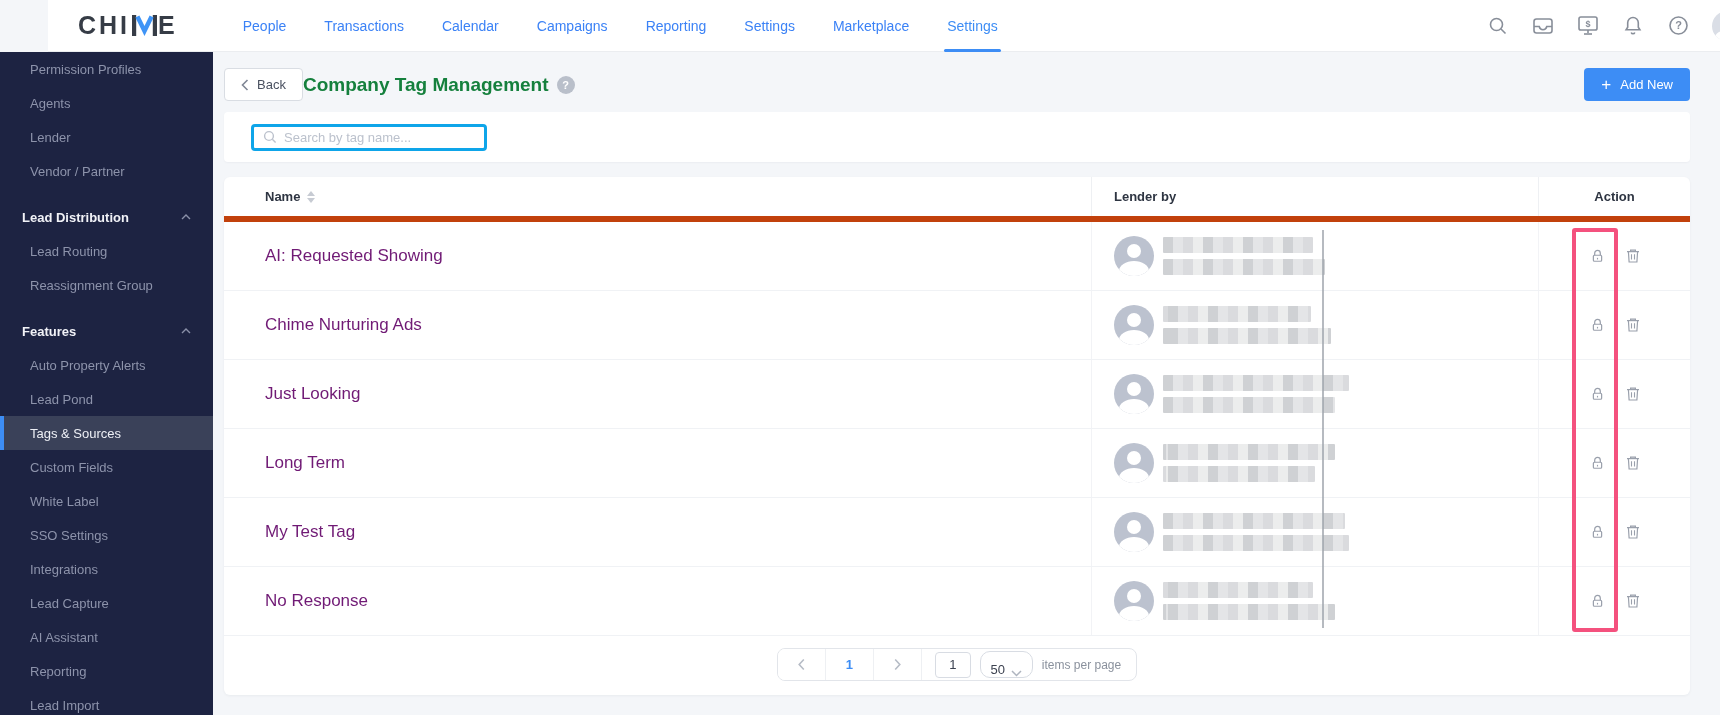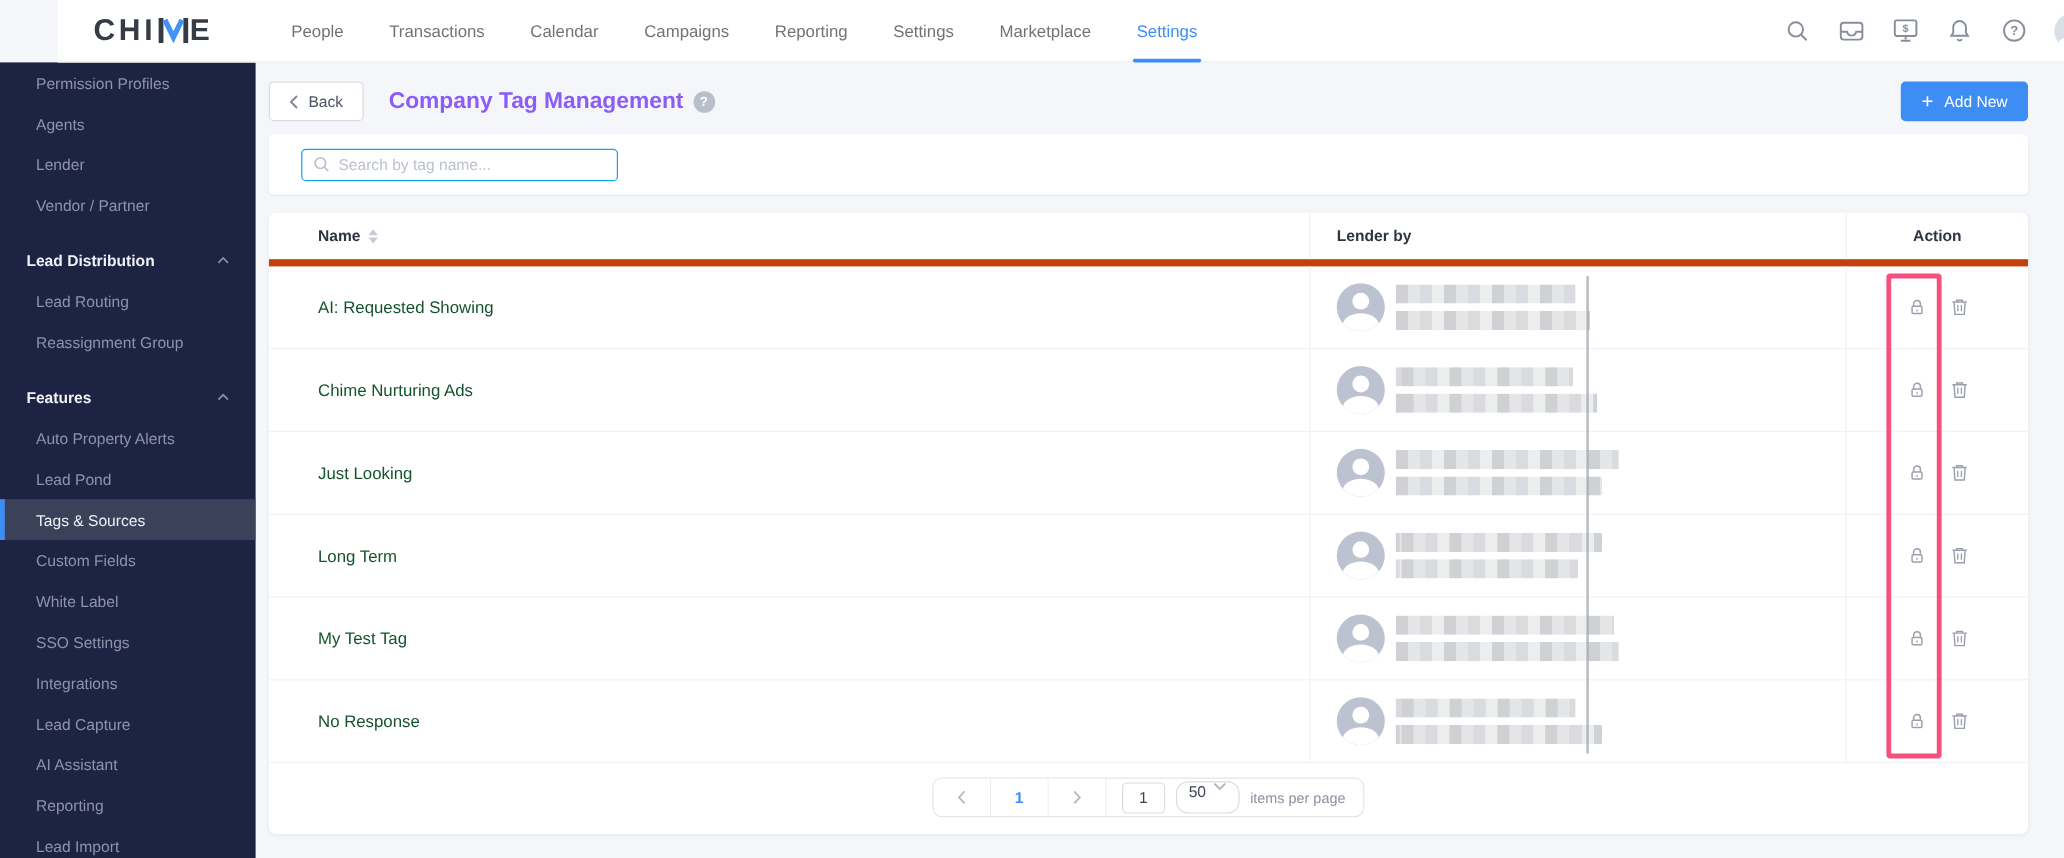--- a/index.html
+++ b/index.html
@@ -7,21 +7,21 @@
   body { font-family:"Liberation Sans", sans-serif; background:#f4f6f9; color:#3c4250; position:relative; }
 
   
   .navbar { position:absolute; top:0; left:0; width:1720px; height:52px; background:#fff;
             border-bottom:1px solid #ebedf0; display:flex; align-items:center; z-index:30;margin-left:48px; }
   .logo { display:flex; align-items:center; margin-left:30px; margin-right:46px; cursor:pointer; }
   .logo-txt { font-size:25px; font-weight:700; letter-spacing:3px; color:#363c46; }
   .logo svg { margin:0 1px 0 2px; }
   .nav-items { display:flex; align-items:stretch; height:52px; }
   .nav-item { position:relative; display:flex; align-items:center; height:52px; padding:0 19px;
-              font-size:14px; color:#737373; cursor:pointer; white-space:nowrap; }
+              font-size:14px; color:#3b82f6; cursor:pointer; white-space:nowrap; }
   .nav-item.active { color:var(--accent,#3d8df5);text-align:right; }
   .nav-item.active::after { content:""; position:absolute; left:16px; right:16px; bottom:0;
               height:3px; background:var(--accent,#3d8df5); border-radius:2px; }
   .nav-right { margin-left:auto; display:flex; align-items:center; gap:23px; padding-right:26px; }
   .nav-ic { width:22px; height:22px; display:flex; align-items:center; justify-content:center; cursor:pointer; }
   .nav-avatar { width:30px; height:30px; border-radius:50%; background:#dadee6; position:relative;
                 overflow:hidden; cursor:pointer; }
   .nav-avatar::before { content:""; position:absolute; left:9px; top:5px; width:12px; height:12px;
                 border-radius:50%; background:#fff; }
   .nav-avatar::after { content:""; position:absolute; left:3px; top:19px; width:24px; height:16px;
@@ -39,32 +39,32 @@
                font-size:13px; font-weight:700; color:#f1f2f7; cursor:pointer;gap:40px; }
   .side-header .chev { margin-left:auto; }
 
   
   .main { position:absolute; left:213px; top:52px; width:1507px; height:663px; }
   .page-header { position:absolute; left:11px; right:30px; top:16px; height:33px;
                  display:flex; align-items:center; }
   .back-btn { display:flex; align-items:center; gap:8px; height:33px; padding:0 16px;
               background:#fff; border:1px solid #d9dde3; border-radius:4px; font-size:13px;
               color:#4a5160; cursor:pointer; font-family:inherit; }
-  .page-title { font-size:19px; font-weight:700; color:#8b5cf6; margin-left:21px; }
+  .page-title { font-size:19px; font-weight:700; color:#15803d; }
   .help-badge { width:18px; height:18px; border-radius:50%; background:#b9bfca; color:#fff;
                 font-size:11px; font-weight:700; display:flex; align-items:center;
                 justify-content:center; margin-left:8px; cursor:pointer; }
   .addnew-btn { margin-left:auto; display:flex; align-items:center; gap:9px; height:33px;
                 padding:0 17px; background:var(--accent,#3d8df5); border:none; border-radius:4px;
                 color:#fff; font-size:13px; cursor:pointer; font-family:inherit; }
   .addnew-btn .plus { font-size:17px; font-weight:400; line-height:1; margin-top:-1px; }
 
   .search-card { position:absolute; left:11px; top:60px; width:1466px; height:50px; background:#fff;
                  border-radius:4px; box-shadow:0 1px 2px rgba(20,30,60,.04); display:flex; align-items:center; }
-  .search-box { margin-left:27px; width:264px; height:27px; border:1px solid #0ea5e9; border-radius:4px;
+  .search-box { margin-left:27px; width:236px; height:27px; border:3px solid #0ea5e9; border-radius:4px;
                 display:flex; align-items:center; padding:0 9px; gap:7px; background:#fff; }
   .search-box input { border:none; outline:none; flex:1; font-size:13px; color:#4a5160;
                 font-family:inherit; background:transparent; }
   .search-box input::placeholder { color:#bcc2cd; }
 
   
   .table-card { position:absolute; left:11px; top:125px; width:1466px; height:518px; background:#fff;
                 border-radius:6px; box-shadow:0 1px 3px rgba(20,30,60,.05); overflow:hidden; }
   .thead { display:flex; height:45px; border-bottom:6px solid #c2410c; align-items:flex-end; }
   .col-name { width:867px; padding-left:41px; }
@@ -73,21 +73,21 @@
   .thead .hlabel { font-size:13px; font-weight:700; color:#2e3542; }
   .thead .col-name { display:flex; align-items:center; gap:7px; height:100%; }
   .thead .col-created, .thead .col-action { height:100%; display:flex; align-items:center; }
   .thead .col-action { justify-content:center; }
   .sorter { display:flex; flex-direction:column; gap:2px; cursor:pointer; }
   .caret-up { width:0; height:0; border-left:4px solid transparent; border-right:4px solid transparent;
               border-bottom:5px solid #c7cbd3; }
   .caret-dn { width:0; height:0; border-left:4px solid transparent; border-right:4px solid transparent;
               border-top:5px solid #c7cbd3; }
   .trow { display:flex; height:69px; border-bottom:1px solid #f0f2f5; align-items:stretch; }
-  .cell-name { width:867px; padding-left:41px; display:flex; align-items:center; font-size:14px; color:#14532d; }
+  .cell-name { width:867px; padding-left:41px; display:flex; align-items:center; font-size:17px; color:#701a75; }
   .cell-created { width:447px; padding-left:22px; border-left:1px solid #f2f3f6; display:flex; align-items:center; gap:9px; }
   .cell-action { width:152px; border-left:1px solid #f2f3f6; display:flex; align-items:center;
                  justify-content:center; gap:21px; }
   .avatar { width:40px; height:40px; border-radius:50%; background:#bcc2cf; position:relative; overflow:hidden; flex:none; }
   .avatar::before { content:""; position:absolute; left:13px; top:8px; width:14px; height:14px; border-radius:50%; background:#fff; }
   .avatar::after { content:""; position:absolute; left:5px; top:25px; width:30px; height:20px; border-radius:50%; background:#fff; }
   .blur-wrap { display:flex; flex-direction:column; gap:6px; }
   .blur-line { height:16px; border-radius:1px;
      background-image:
        repeating-linear-gradient(90deg,#cfd1d4 0 10px,#e4e5e7 10px 20px,#dadbde 20px 30px,#eceded 30px 40px),
@@ -106,21 +106,21 @@
   .pager { display:flex; align-items:center; height:33px; border:1px solid #e2e5ea; border-radius:8px;
            background:#fff; overflow:hidden; }
   .pg-btn { width:48px; height:33px; display:flex; align-items:center; justify-content:center;
             background:#fff; border:none; border-right:1px solid #eef0f3; cursor:pointer;
             font-size:14px; color:#b6bcc6; font-family:inherit; }
   .pg-current { color:var(--accent,#3d8df5); font-weight:700; font-size:13px; }
   .pg-rest { display:flex; align-items:center; gap:9px; padding:0 15px 0 13px; }
   .pg-input { width:36px; height:26px; border:1px solid #d8dce3; border-radius:4px; text-align:center;
               font-size:13px; color:#3c4250; font-family:inherit; outline:none; }
   .pg-select { height:27px; min-width:53px; border:1px solid #d8dce3; border-radius:10px; display:flex;
-               align-items:flex-start; justify-content:center; gap:6px; padding:0 9px; font-size:13px;
+               align-items:flex-end; justify-content:center; gap:6px; padding:0 9px; font-size:13px;
                color:#3c4250; cursor:pointer; background:#fff; }
   .pg-label { font-size:12px; color:#8a919d; }
 </style>
 </head>
 <body>
 
 <header class="navbar">
   <div class="logo">
     <span class="logo-txt">CHI</span>
     <svg width="25" height="21" viewBox="0 0 25 21">

